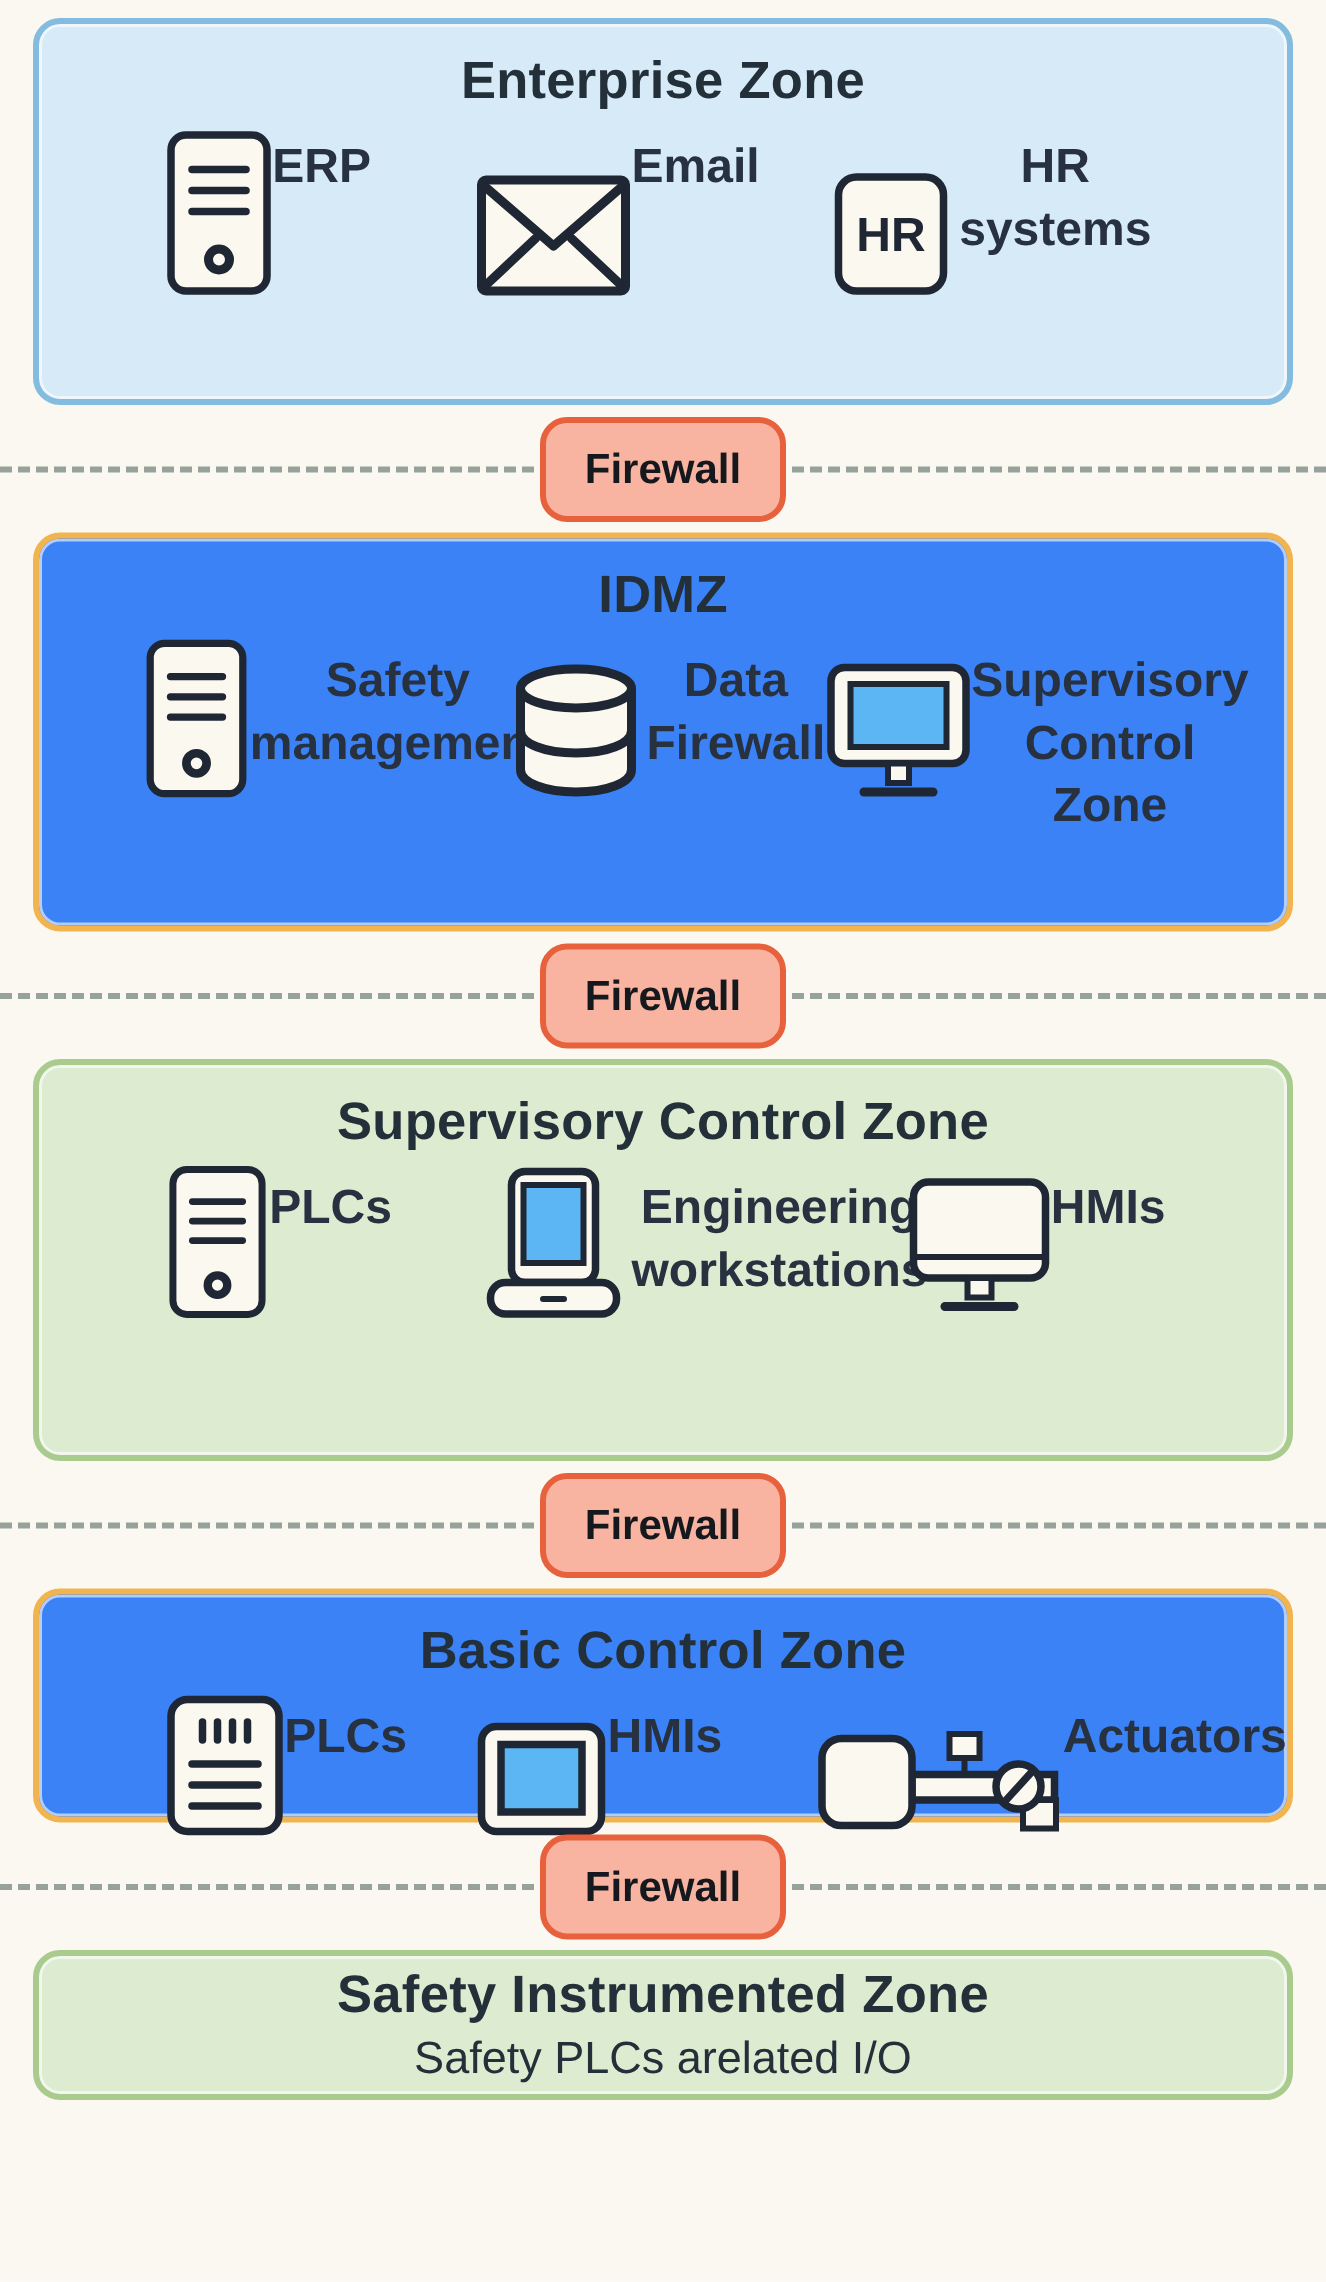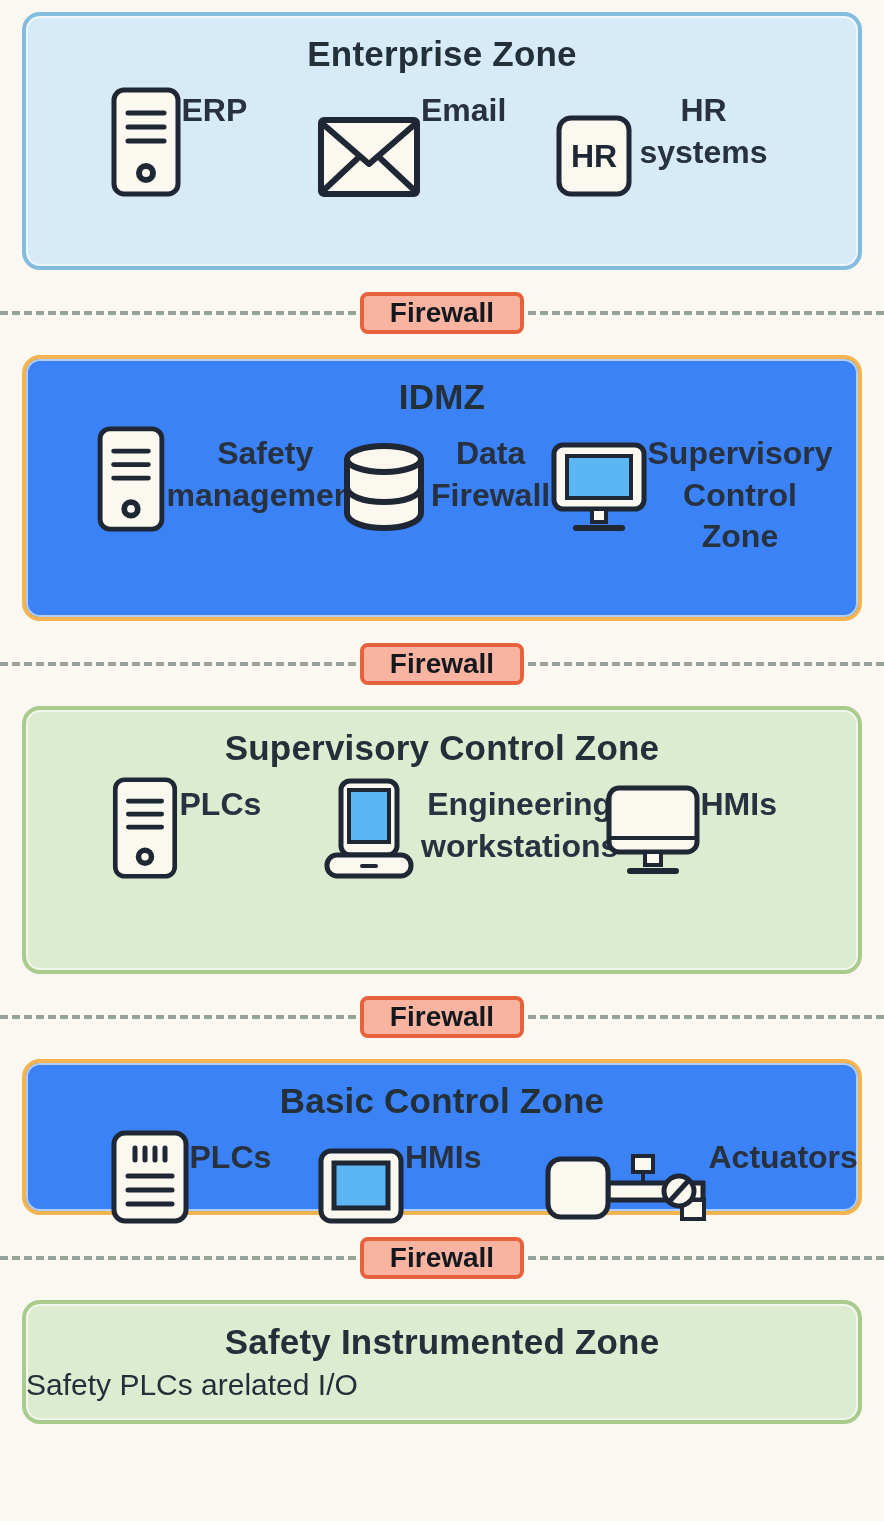--- a/index.html
+++ b/index.html
@@ -12,28 +12,28 @@
     margin:0 22px;border-radius:18px;box-sizing:border-box;
     border:4px solid;box-shadow:0 0 0 2px rgba(255,255,255,.6) inset;
   }
   .zone-blue{background:#d6eaf8;border-color:#83bcdf;}
   .zone-yellow{background:#3b82f6;border-color:#f2b44e;}
   .zone-green{background:#ddebd1;border-color:#a9cb8e;}
   .z-enterprise{height:258px;}
   .z-idmz{height:266px;}
   .z-supervisory{height:268px;}
   .z-basic{height:156px;}
-  .z-safety{height:124px;display:flex;flex-direction:column;justify-content:center;margin-left:22px;}
+  .z-safety{height:100px;display:flex;flex-direction:column;justify-content:center;margin-left:22px;}
   .zone-title{
     text-align:center;font-size:35px;font-weight:700;color:#243039;
     margin:0;padding-top:18px;letter-spacing:.2px;
   }
   .z-safety .zone-title{padding-top:0;}
   .zone-subtitle{
-    text-align:left;font-size:30px;font-weight:500;color:#243039;margin-top:6px;
+    text-align:center;font-size:30px;font-weight:500;color:#243039;margin-top:6px;
   }
   .items{
     display:flex;justify-content:space-evenly;align-items:flex-start;
     margin-top:6px;padding:0 26px;
   }
   .item{display:flex;flex-direction:row;align-items:flex-start;}
   .icon-box{display:flex;align-items:flex-end;justify-content:center;}
   .z-enterprise .icon-box{height:118px;}
   .z-idmz .icon-box{height:110px;}
   .z-supervisory .icon-box{height:106px;}
@@ -46,22 +46,22 @@
   .w200{width:200px;} .w220{width:220px;} .w230{width:230px;} .w240{width:240px;}
   .fw-row{
     position:relative;height:58px;margin:14px 0 13px 0;
     display:flex;align-items:center;justify-content:center;
   }
   .dash-line{
     position:absolute;left:0;right:0;top:50%;height:0;
     border-top:4px dashed #97a29d;transform:translateY(-2px);
   }
   .fw-badge{
-    position:relative;background:#f9b4a1;border:4px solid #e8613d;border-radius:8px;
-    height:42px;box-sizing:border-box;padding:0 26px;
+    position:relative;background:#f9b4a1;border:4px solid #e8613d;border-radius:18px;
+    height:70px;box-sizing:border-box;padding:0 26px;
     display:flex;align-items:center;justify-content:center;
     font-size:28px;font-weight:700;color:#15191e;
   }
   svg{display:block;}
 </style>
 </head>
 <body>
 
 <div class="page">
 

